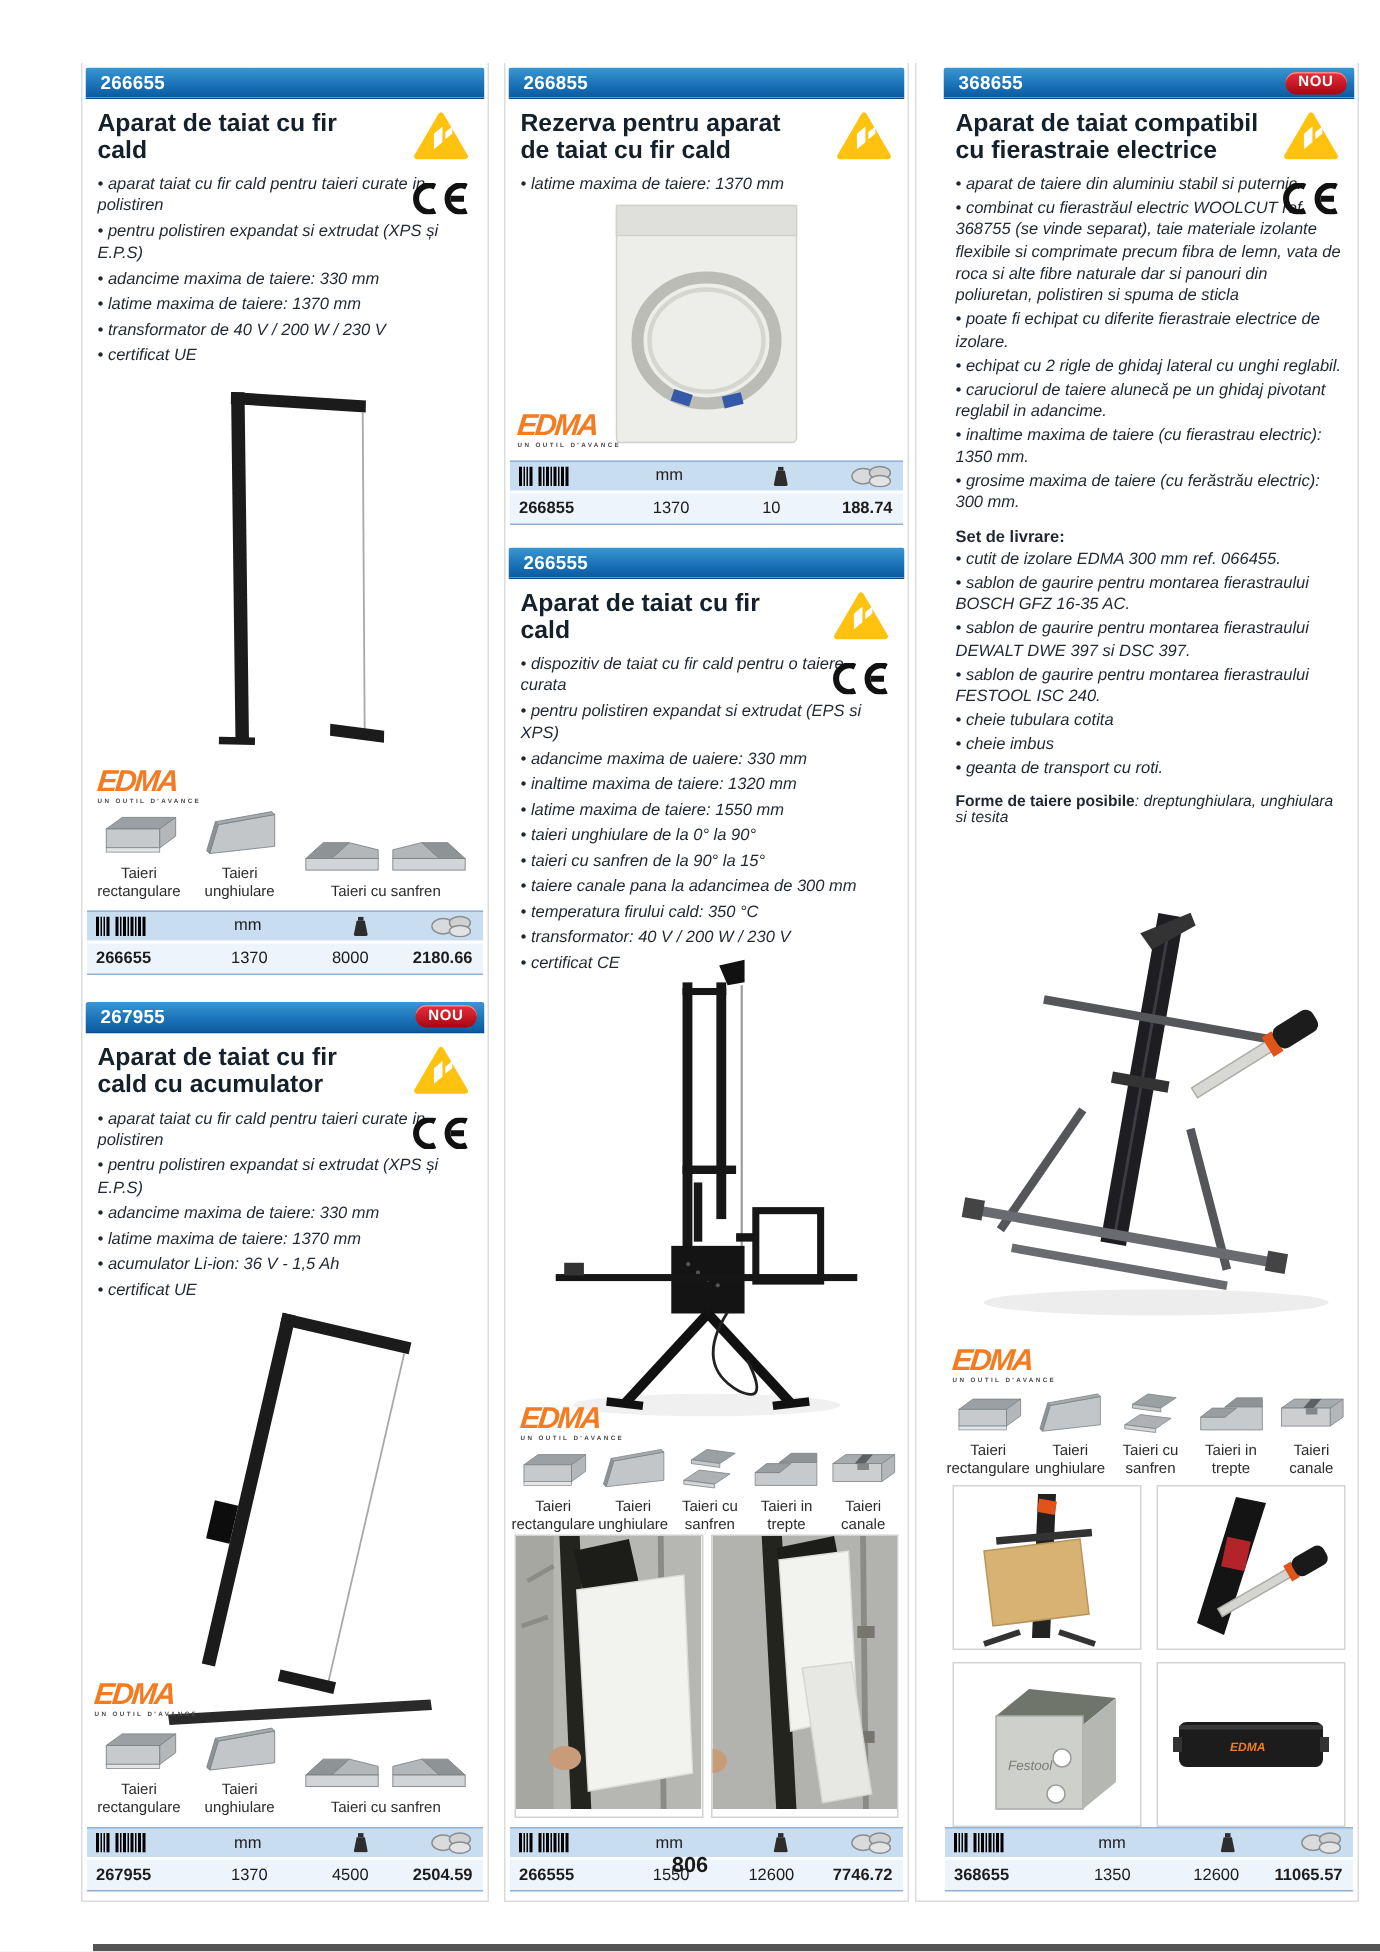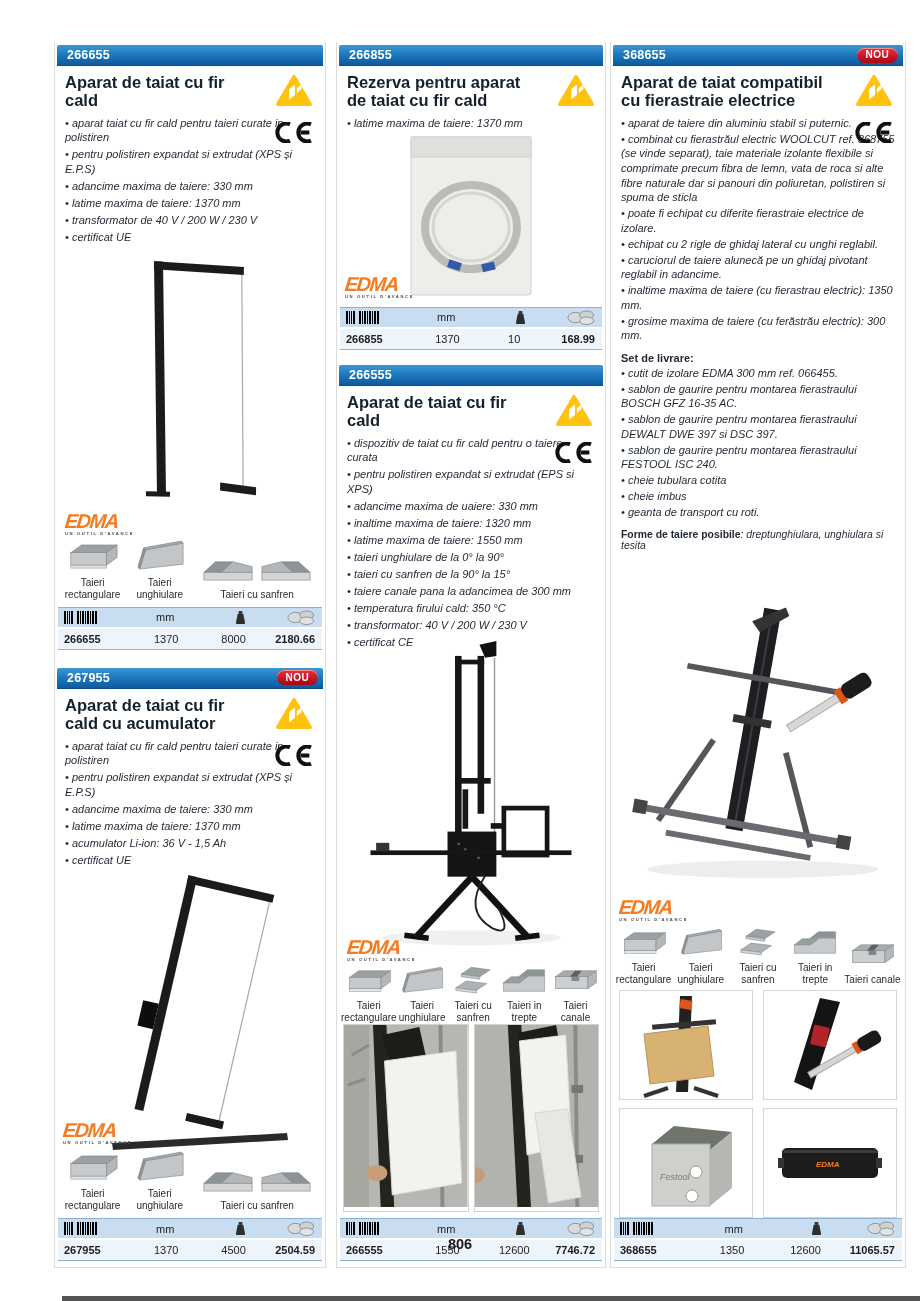--- a/index.html
+++ b/index.html
@@ -3,21 +3,21 @@
 <meta charset="utf-8">
 <style>
   * { box-sizing: border-box; margin: 0; padding: 0; }
   body { background: #e8e8e8; font-family: "Liberation Sans", sans-serif; }
   .page { position: relative; width: 920px; height: 1301px; background: #fff; margin: 0 auto; overflow: hidden; }
 
   .col { position: absolute; top: 42px; height: 1226px; background: #fff;
          border: 1px solid #dcdcdc; border-top: none; display: flex; flex-direction: column; }
   #col1 { left: 54px;  width: 272px; }
   #col2 { left: 336px; width: 270px; }
-  #col3 { left: 610px; width: 296px; }
+  #col3 { left: 610px; width: 296px; padding-left: 16px; }
 
   .card { display: flex; flex-direction: column; min-height: 0; }
   .card.stretch { flex: 1; }
 
   .chdr { height: 21px; flex: none; margin: 3px 2px 0 2px; padding: 0 5px 0 10px;
           background: linear-gradient(180deg, #3a97d3 0%, #1b74b8 55%, #0c5aa0 100%);
           border-bottom: 1px solid #0a4e8c; border-radius: 2px 2px 0 0;
           display: flex; align-items: center; }
   .chdr .code { color: #fff; font-weight: bold; font-size: 12.5px; letter-spacing: .2px; }
   .nou { margin-left: auto; background: linear-gradient(180deg, #e8323f, #a90410);
@@ -394,21 +394,21 @@
           <span class="tc4">
               <svg width="28" height="15">
                 <use href="#ic-coins"></use>
               </svg>
             </span>
         </div>
         <div class="trow tdata">
           <span class="tc1 bold">266855</span>
           <span class="tc2">1370</span>
           <span class="tc3">10</span>
-          <span class="tc4 bold">168.99</span>
+          <span class="tc4 bold">188.74</span>
         </div>
       </div>
     </section>
 
     <section class="card stretch" style="margin-top:6px">
       <div class="chdr">
         <span class="code">266555</span>
       </div>
       <div class="cbody">
         <div class="marks">

